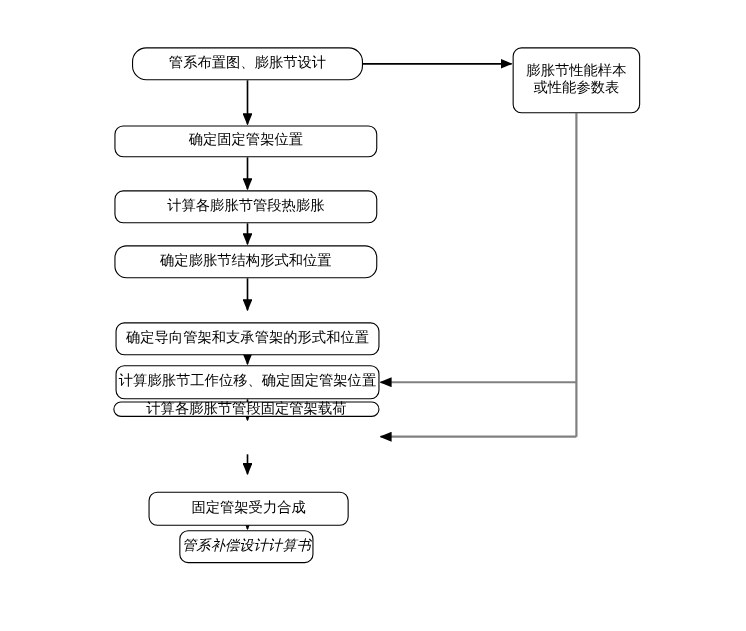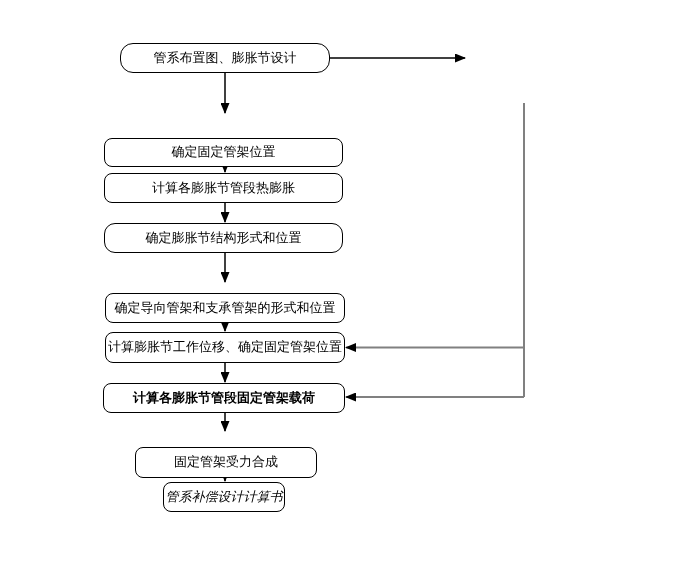--- a/index.html
+++ b/index.html
@@ -35,26 +35,26 @@
     align-items: center;
     justify-content: center;
     text-align: center;
     white-space: nowrap;
   }
   .flow-box.multiline {
     white-space: pre-line;
   }
   
   .b1 { left: 120px; top: 43px;  width: 210px; height: 30px; border-radius: 13px; }
-  .b2 { left: 104px; top: 114px; width: 239px; height: 29px; margin-top: 24px; }
+  .b2 { left: 104px; top: 114px; width: 239px; height: 29px; }
   .b3 { left: 104px; top: 173px; width: 239px; height: 30px; }
   .b4 { left: 104px; top: 223px; width: 239px; height: 30px; border-radius: 11px; }
   .b5 { left: 105px; top: 293px; width: 240px; height: 30px; }
   .b6 { left: 105px; top: 332px; width: 240px; height: 31px; }
-  .b7 { left: 103px; top: 383px; width: 242px; height: 30px; font-weight: bold; }
+  .b7 { left: 103px; top: 365px; width: 242px; height: 14px; }
   .b8 { left: 135px; top: 447px; width: 182px; height: 31px; }
   .b9 { left: 163px; top: 482px; width: 122px; height: 30px; font-style: italic; }
   .bref { left: 466px; top: 43px; width: 116px; height: 60px; }
 </style>
 </head>
 <body>
 
 <div class="canvas">
 
   <svg class="connector-layer" width="678" height="574" viewBox="0 0 678 574" xmlns="http://www.w3.org/2000/svg">
@@ -91,14 +91,16 @@
   <div class="flow-box b5">确定导向管架和支承管架的形式和位置</div>
 
   <div class="flow-box b6">计算膨胀节工作位移、确定固定管架位置</div>
 
   <div class="flow-box b7">计算各膨胀节管段固定管架载荷</div>
 
   <div class="flow-box b8">固定管架受力合成</div>
 
   <div class="flow-box b9">管系补偿设计计算书</div>
 
+  <div class="flow-box bref multiline">膨胀节性能样本
+或性能参数表</div>
 
 </div>
 
 </body></html>

